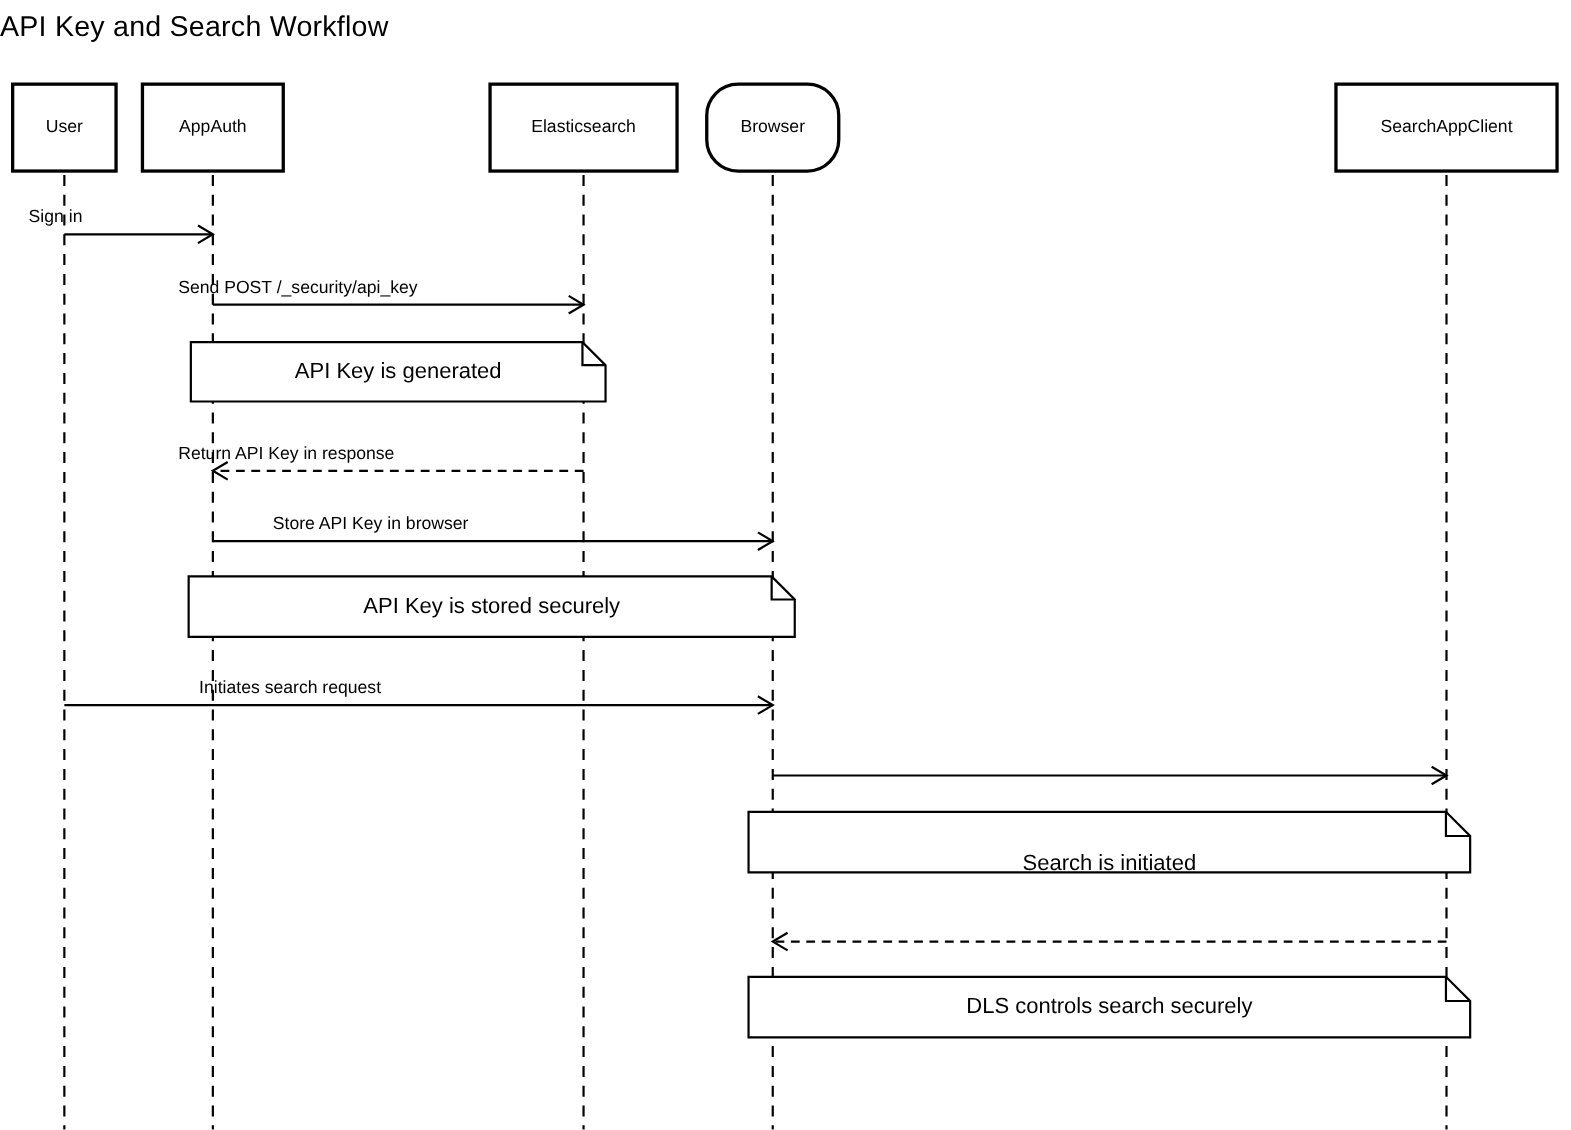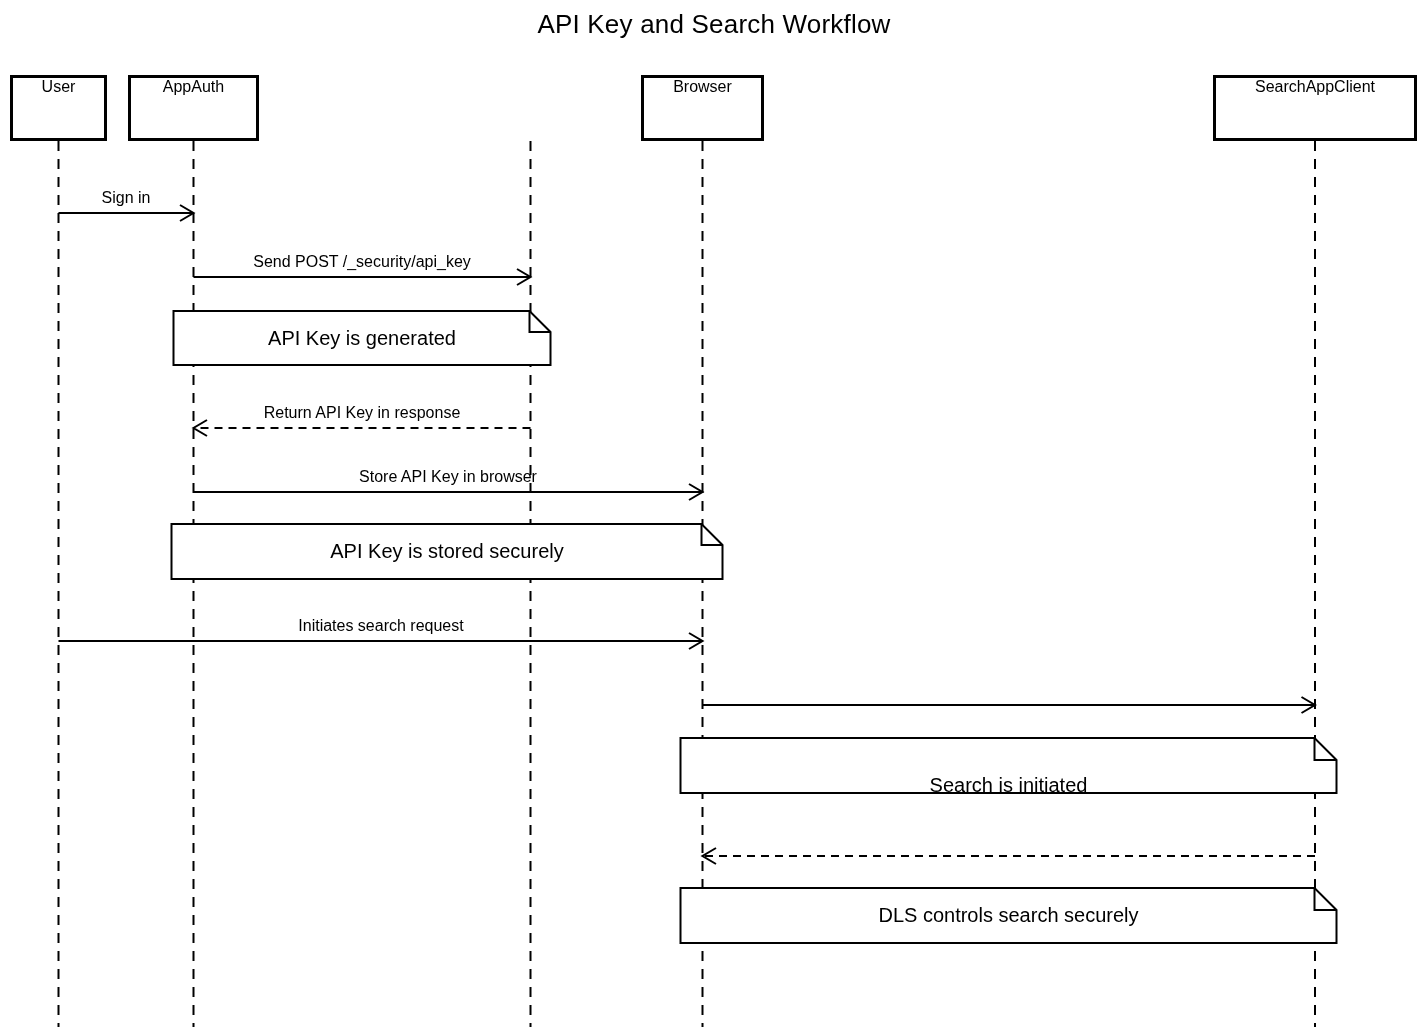--- a/index.html
+++ b/index.html
@@ -9,41 +9,41 @@
     height:1027px;
     background:#ffffff;
     font-family:"Liberation Sans", sans-serif;
     color:#000000;
     overflow:hidden;
   }
   .diagram-svg{position:absolute;left:0;top:0;}
   .title{
     position:absolute;
     left:0; top:9px; width:100%;
-    text-align:center;
     font-size:26px;
     letter-spacing:0.2px;
   }
   .pbox{
     position:absolute;
     top:75px;
-    height:66px;
+    height:82px;
     box-sizing:border-box;
     border:3px solid #000000;
     background:#ffffff;
     display:flex;
+    align-items:center;
     justify-content:center;
     font-size:16px;
     z-index:3;
   }
   .mlabel{
     position:absolute;
     height:20px;
     line-height:20px;
-    text-align:center;
+    text-align:left;
     font-size:16px;
     white-space:nowrap;
     z-index:2;
   }
   .nlabel{
     position:absolute;
     display:flex;
     align-items:center;
     justify-content:center;
     font-size:20px;
@@ -125,21 +125,24 @@
   </svg>
 
   <div class="title">API Key and Search Workflow</div>
 
   <div class="pbox" style="left:10px;width:97px;">
     <span>User</span>
   </div>
   <div class="pbox" style="left:128px;width:131px;">
     <span>AppAuth</span>
   </div>
-  <div class="pbox" style="left:641px;width:123px;">
+  <div class="pbox" style="left:444px;width:173px;">
+    <span>Elasticsearch</span>
+  </div>
+  <div class="pbox" style="left:641px;width:123px;border-radius:30px;">
     <span>Browser</span>
   </div>
   <div class="pbox" style="left:1213px;width:204px;">
     <span>SearchAppClient</span>
   </div>
 
   <div class="mlabel" style="left:26px;top:188px;width:200px;">Sign in</div>
   <div class="mlabel" style="left:162px;top:252px;width:400px;">Send POST /_security/api_key</div>
   <div class="mlabel" style="left:162px;top:403px;width:400px;">Return API Key in response</div>
   <div class="mlabel" style="left:248px;top:467px;width:400px;">Store API Key in browser</div>

